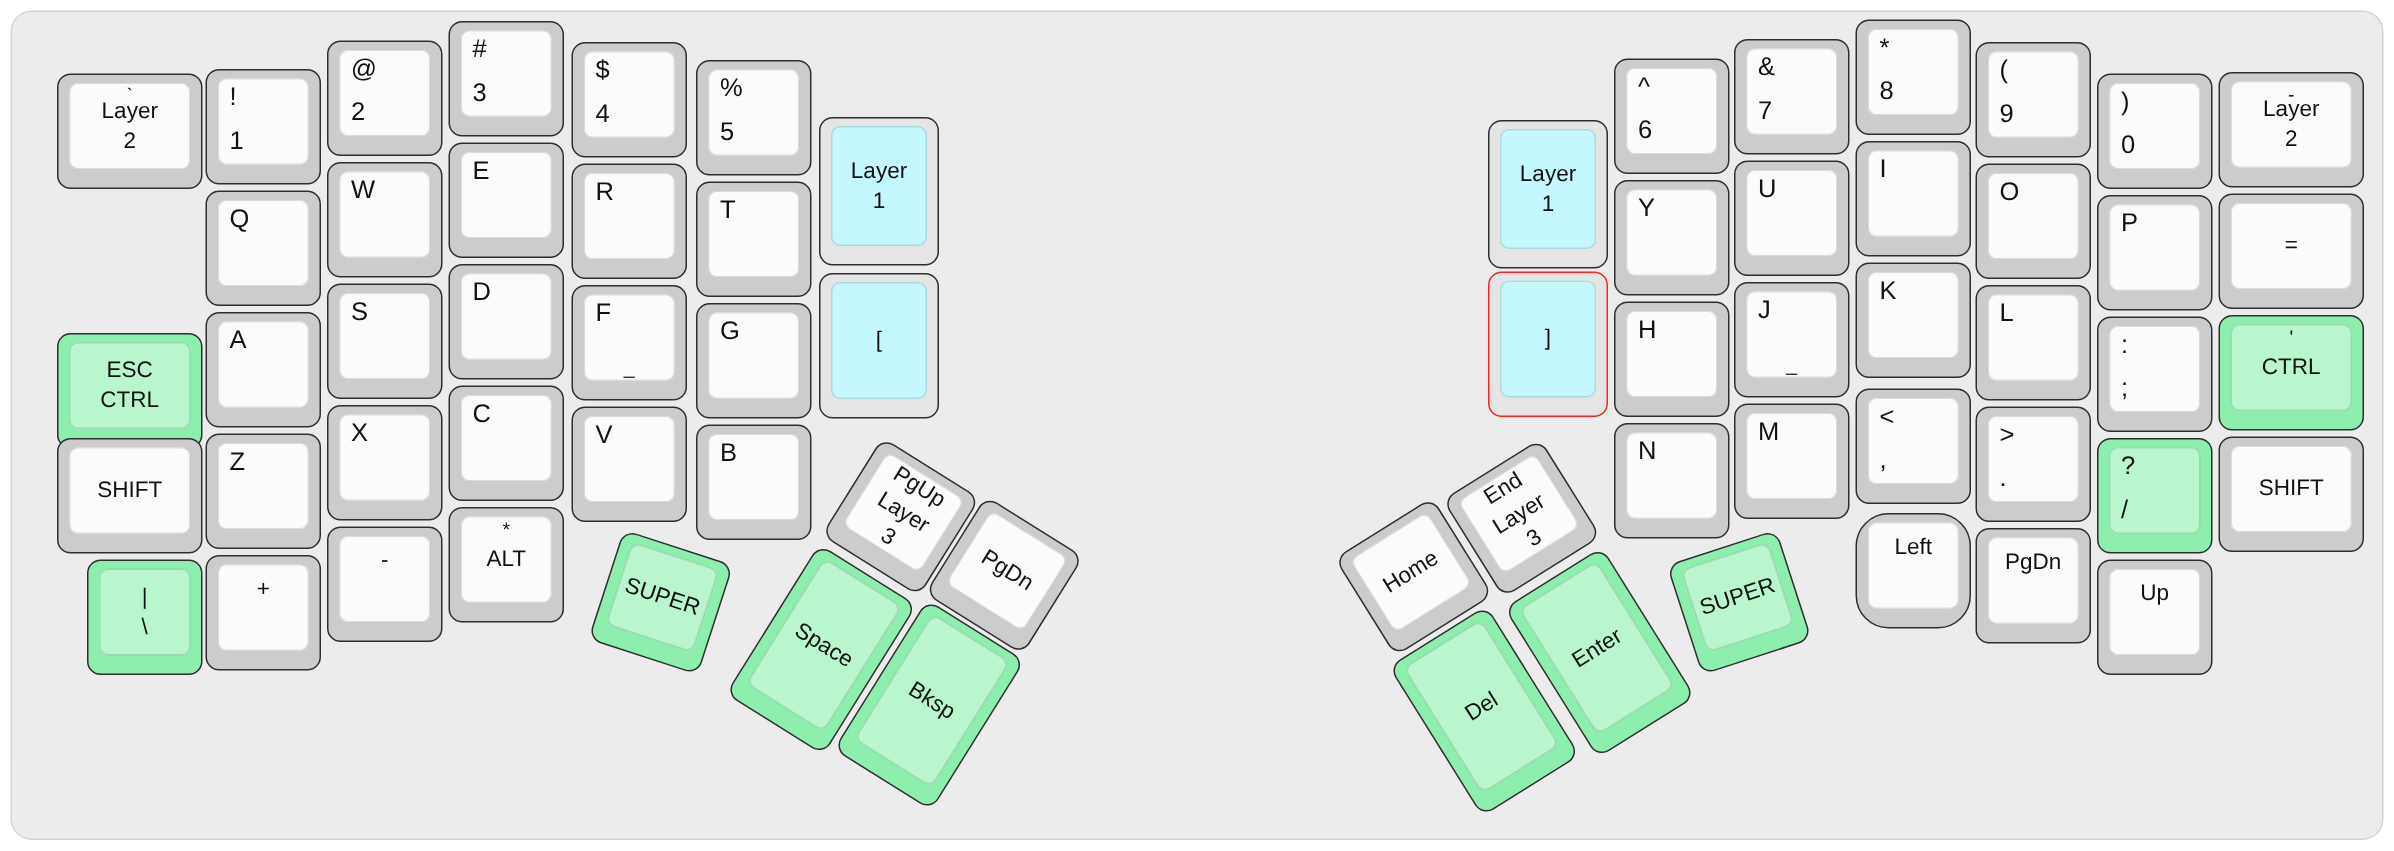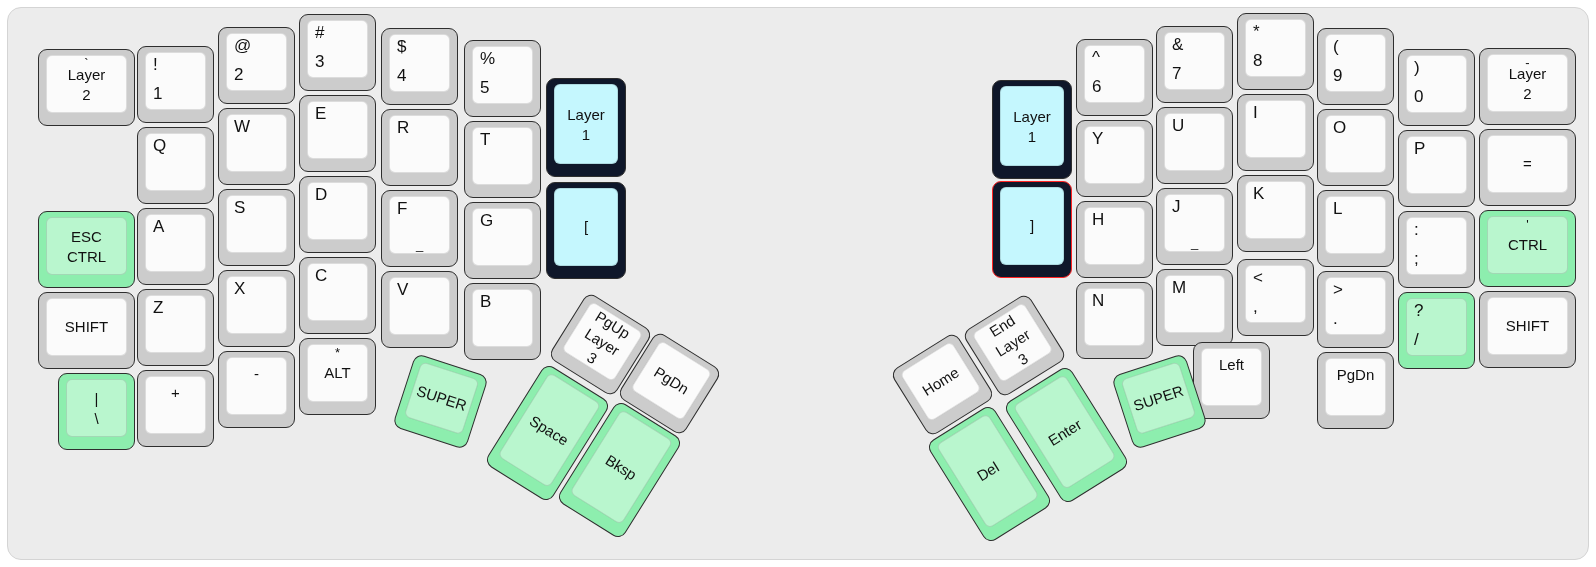--- a/index.html
+++ b/index.html
@@ -11,21 +11,21 @@
     position:absolute;left:7px;top:7px;width:1580px;height:551px;
     background:#ececec;border:1px solid #d4d4d4;border-radius:14px;
   }
   .keys{position:absolute;left:0;top:0;width:100%;height:100%;}
   .key{
     position:absolute;box-sizing:border-box;border-radius:9px;
     border:1.5px solid #2e2e2e;
   }
   .key.gray{background:#cccccc;}
   .key.green{background:#8deeae;}
-  .key.blue{background:#0f172a;}
+  .key.blue{background:#e5e5e5;}
   .key.red-border{border-color:#ff2222;}
   .cap{
     position:absolute;left:7px;right:7px;top:5px;bottom:12px;
     border-radius:6px;border:1px solid rgba(0,0,0,0.12);box-sizing:border-box;
   }
   .key.gray .cap{background:#fbfbfb;}
   .key.green .cap{background:#b9f6ce;}
   .key.blue .cap{background:#c5f7fe;}
   .lab{position:absolute;line-height:1.1;}
   .tl{top:3px;left:7px;font-size:17px;}
@@ -43,21 +43,21 @@
 
 <div class="stage">
   <div class="panel"></div>
   <div class="keys">
       <div class="key gray" style="left: 38px; top: 49px; width: 97px; height: 77px;">
         <div class="cap">
           <span class="lab sm">`</span>
           <span class="lab ct">Layer 2</span>
         </div>
       </div>
-      <div class="key green" style="left: 38px; top: 211px; width: 97px; height: 77px;">
+      <div class="key green" style="left: 38px; top: 222px; width: 97px; height: 77px;">
         <div class="cap">
           <span class="lab ct">ESC
 CTRL</span>
         </div>
       </div>
       <div class="key gray" style="left: 38px; top: 292px; width: 97px; height: 77px;">
         <div class="cap">
           <span class="lab ct">SHIFT</span>
         </div>
       </div>
@@ -293,21 +293,21 @@
         <div class="cap">
           <span class="lab tl">K</span>
         </div>
       </div>
       <div class="key gray" style="left: 1237px; top: 259px; width: 77px; height: 77px;">
         <div class="cap">
           <span class="lab tl">&lt;</span>
           <span class="lab bl">,</span>
         </div>
       </div>
-      <div class="key gray" style="left: 1193px; top: 342px; width: 77px; height: 77px;">
+      <div class="key gray" style="left: 1237px; top: 342px; width: 77px; height: 77px; border-radius: 22px;">
         <div class="cap">
           <span class="lab ct top">Left</span>
         </div>
       </div>
       <div class="key gray" style="left: 1317px; top: 28px; width: 77px; height: 77px;">
         <div class="cap">
           <span class="lab tl">(</span>
           <span class="lab bl">9</span>
         </div>
       </div>
@@ -346,20 +346,25 @@
       <div class="key gray" style="left: 1398px; top: 211px; width: 77px; height: 77px;">
         <div class="cap">
           <span class="lab tl">:</span>
           <span class="lab bl">;</span>
         </div>
       </div>
       <div class="key green" style="left: 1398px; top: 292px; width: 77px; height: 77px;">
         <div class="cap">
           <span class="lab tl">?</span>
           <span class="lab bl">/</span>
+        </div>
+      </div>
+      <div class="key gray" style="left: 1398px; top: 373px; width: 77px; height: 77px;">
+        <div class="cap">
+          <span class="lab ct top">Up</span>
         </div>
       </div>
       <div class="key gray" style="left: 1479px; top: 48px; width: 97px; height: 77px;">
         <div class="cap">
           <span class="lab sm">-</span>
           <span class="lab ct">Layer 2</span>
         </div>
       </div>
       <div class="key gray" style="left: 1479px; top: 129px; width: 97px; height: 77px;">
         <div class="cap">

